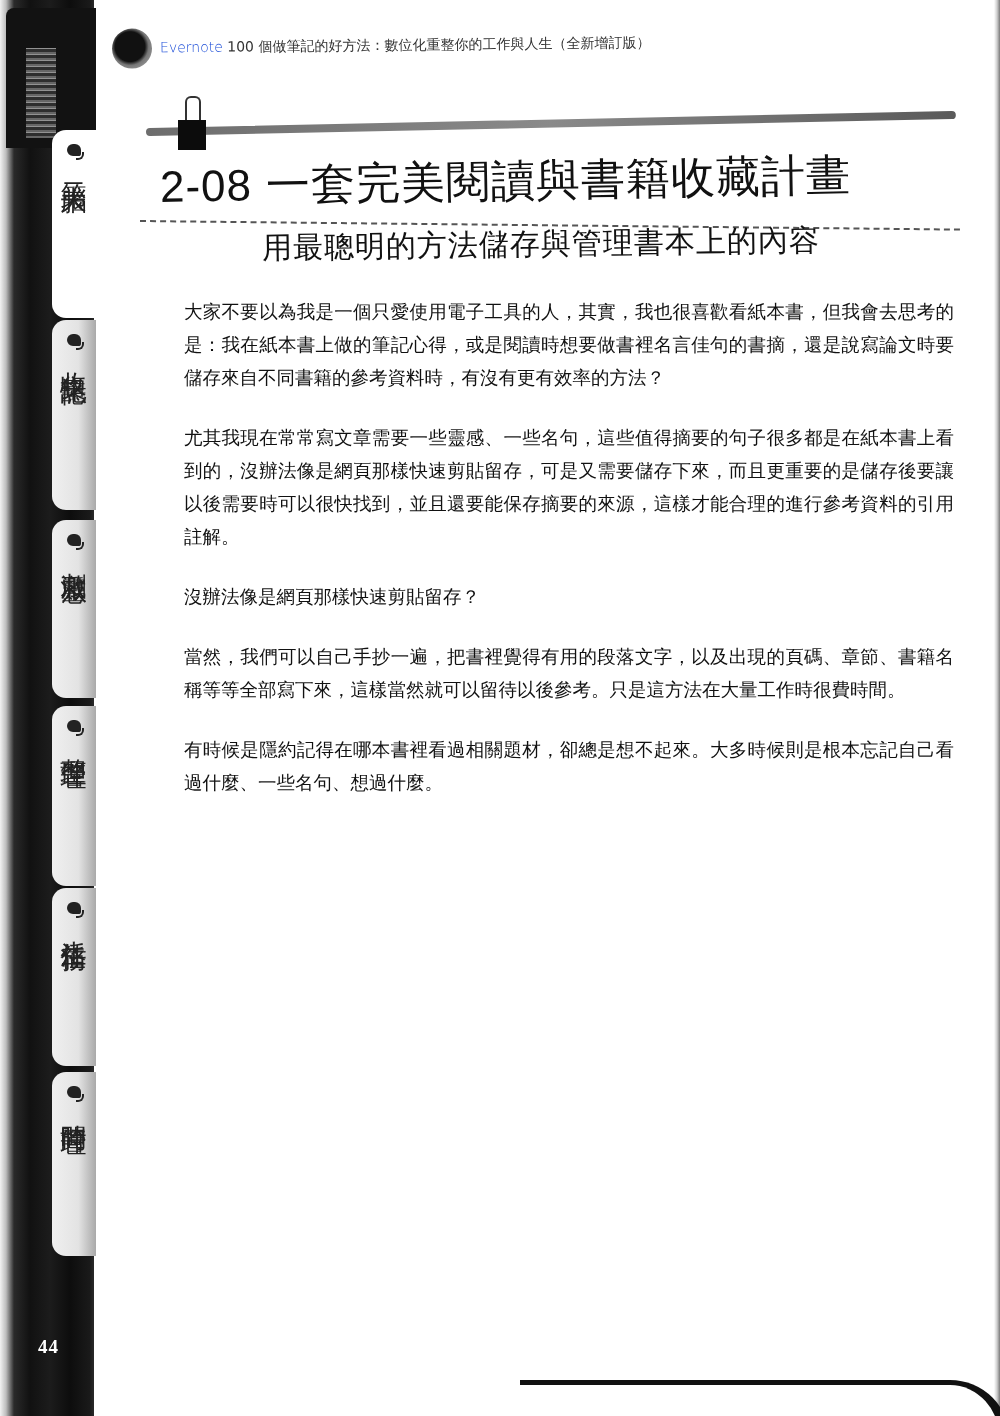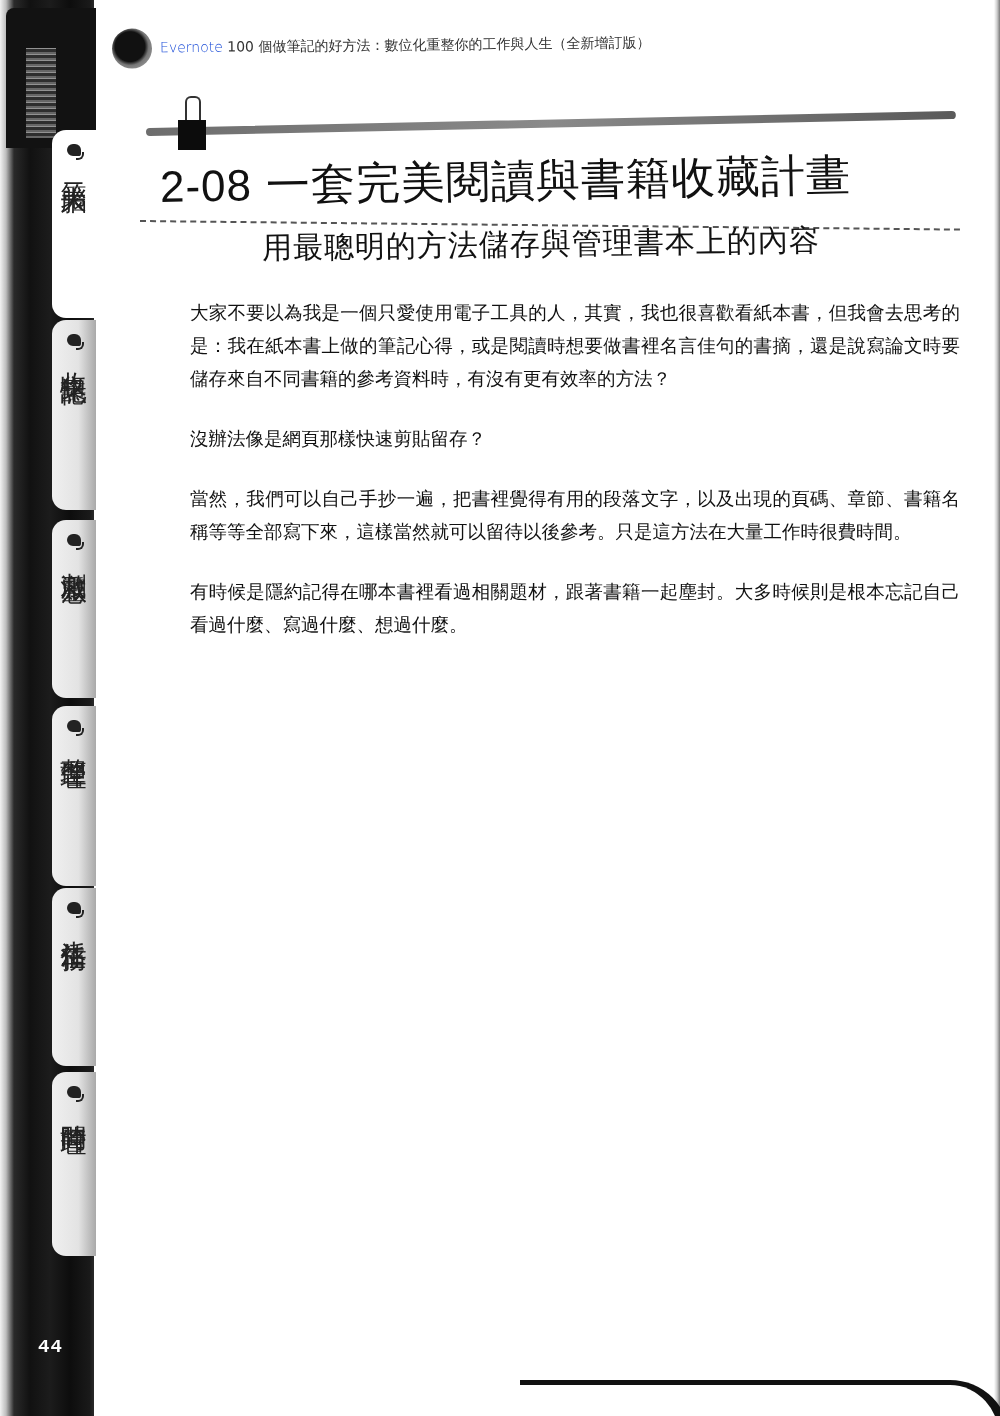--- a/index.html
+++ b/index.html
@@ -52,21 +52,21 @@
       content: ""; position: absolute; right: -3px; bottom: -4px; width: 6px; height: 6px;
       border: 2px solid #222; border-top: none; border-left: none; border-radius: 0 0 6px 0;
     }
     .tab .label {
       writing-mode: vertical-rl; text-orientation: upright;
       font-family: "DejaVu Serif", "Liberation Serif", serif;
       font-size: 26px; letter-spacing: 2px; color: #222; line-height: 1;
     }
     .page-number {
       position: absolute; left: 38px; top: 1336px; color: #ffffff;
-      font-family: Liberation Mono, monospace; font-size: 19px; font-weight: bold; letter-spacing: 1px; text-align: right;
+      font-family: Liberation Serif, serif; font-size: 19px; font-weight: bold; letter-spacing: 1px; text-align: right;
     }
     
     .running-header {
       position: absolute; left: 112px; top: 26px; display: flex; align-items: center; gap: 8px;
       transform: rotate(-0.6deg);
     }
     .logo {
       width: 40px; height: 40px; border-radius: 50%;
       background: radial-gradient(circle at 45% 45%, #111 0 48%, #777 60%, #bbb 100%);
     }
@@ -98,22 +98,22 @@
       position: absolute; left: 140px; top: 220px; width: 820px; height: 0;
       border-top: 2px dashed #555; transform: rotate(0.6deg); transform-origin: left center;
     }
     .subtitle {
       position: absolute; left: 262px; top: 228px; white-space: nowrap;
       font-family: "DejaVu Sans", sans-serif; font-size: 30px; color: #111;
       transform: rotate(-0.8deg); transform-origin: left center; letter-spacing: 1px;
     }
     
     .body-text {
-      position: absolute; left: 190px; top: 296px; width: 770px;
-      font-family: Liberation Sans, sans-serif;
+      position: absolute; left: 184px; top: 296px; width: 770px;
+      font-family: Liberation Serif, serif;
       font-size: 18.5px; line-height: 33px; color: #111;
     }
     .body-text p { margin: 0 0 27px 0; text-align: justify; }
   </style>
 </head>
 <body>
 
 <div class="binding"></div>
 <div class="binding-top">
     <div class="speckle"></div>
@@ -163,16 +163,17 @@
   <span class="body"></span>
 </div>
 <div class="chapter-title">
   <span class="num">2-08</span><span>一套完美閱讀與書籍收藏計畫</span>
 </div>
 <div class="dotted-rule"></div>
 <div class="subtitle">用最聰明的方法儲存與管理書本上的內容</div>
 
 <div class="body-text">
   <p>大家不要以為我是一個只愛使用電子工具的人，其實，我也很喜歡看紙本書，但我會去思考的是：我在紙本書上做的筆記心得，或是閱讀時想要做書裡名言佳句的書摘，還是說寫論文時要儲存來自不同書籍的參考資料時，有沒有更有效率的方法？</p>
+  <p>尤其我現在常常寫文章需要一些靈感、一些名句，這些值得摘要的句子很多都是在紙本書上看到的，沒辦法像是網頁那樣快速剪貼留存，可是又需要儲存下來，而且更重要的是儲存後要讓以後需要時可以很快找到，並且還要能保存摘要的來源，這樣才能合理的進行參考資料的引用註解。</p>
   <p>沒辦法像是網頁那樣快速剪貼留存？</p>
   <p>當然，我們可以自己手抄一遍，把書裡覺得有用的段落文字，以及出現的頁碼、章節、書籍名稱等等全部寫下來，這樣當然就可以留待以後參考。只是這方法在大量工作時很費時間。</p>
-  <p>有時候是隱約記得在哪本書裡看過相關題材，跟著書籍一起塵封。大多時候則是根本忘記自己看過什麼、寫過什麼、想過什麼。</p>
+  <p>有時候是隱約記得在哪本書裡看過相關題材，卻總是想不起來。大多時候則是根本忘記自己看過什麼、一些名句、想過什麼。</p>
 </div>
 
 </body></html>

